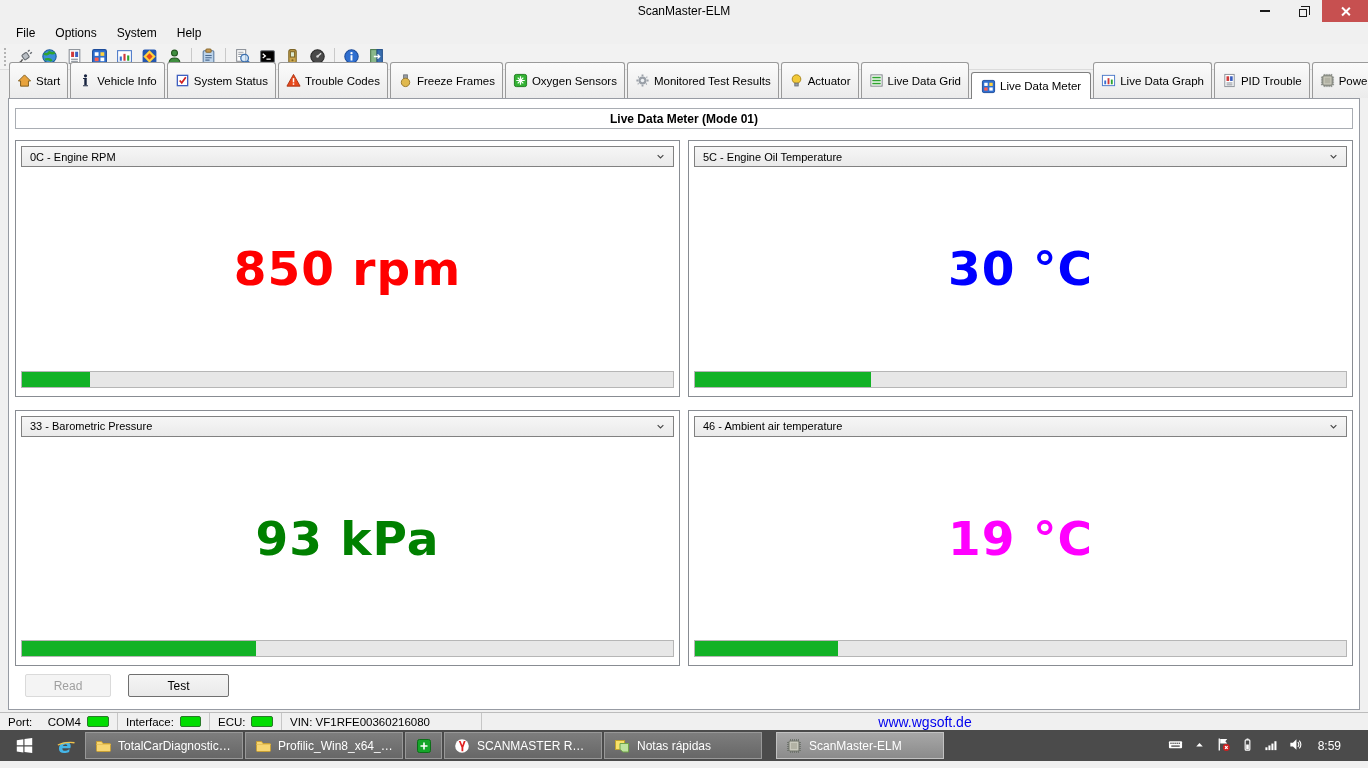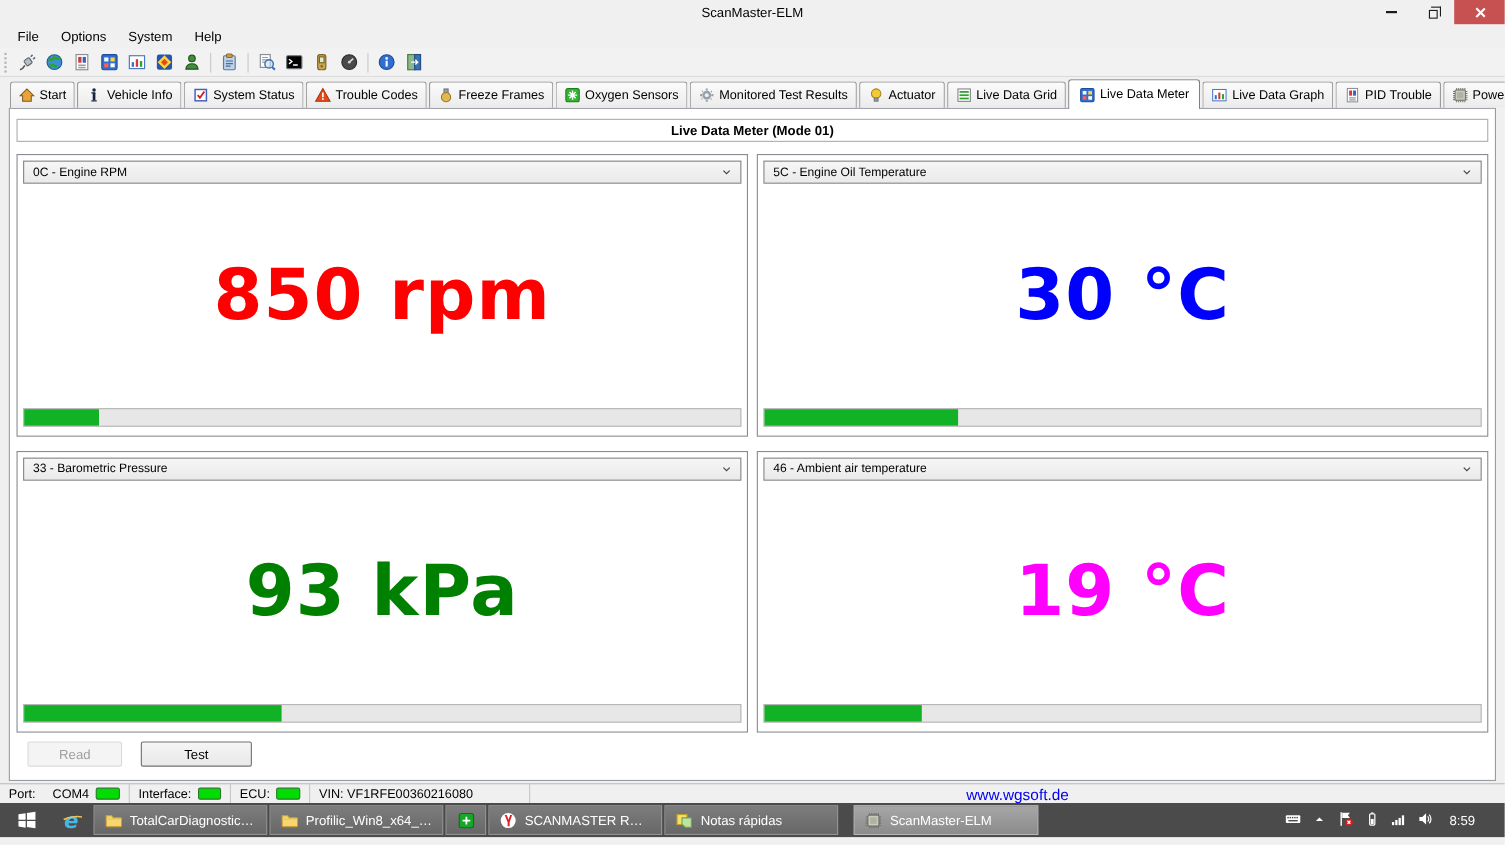--- a/index.html
+++ b/index.html
@@ -26,32 +26,32 @@
   .menu-item{display:flex;align-items:center;padding:0 10px;font-size:12px}
   .toolbar{height:26px;display:flex;align-items:center;background:#f2f2f2;border-bottom:1px solid #dcdcdc;padding-left:2px}
   .grip{width:4px;height:18px;border-left:2px dotted #b3b3b3;margin:0 4px 0 2px}
   .tb-btn{width:25px;height:23px;display:flex;align-items:center;justify-content:center;border-radius:2px}
   .tb-sep{width:1px;height:18px;background:#c9c9c9;margin:0 4px}
   .icn{display:inline-flex;align-items:center;justify-content:center}
   .tb-btn .icn svg{width:17px;height:17px}
 
   
   .tabbar{height:28px;display:flex;align-items:flex-end;padding-left:9px;position:relative;z-index:2}
-  .tab{height:24px;display:flex;align-items:center;gap:4px;padding:0 7px;border:1px solid #9a9a9a;border-bottom:none;border-radius:3px 3px 0 0;background:linear-gradient(#fbfbfb,#ebebeb);margin-right:2px;font-size:11.5px;white-space:nowrap;cursor:default}
+  .tab{height:36px;display:flex;align-items:center;gap:4px;padding:0 7px;border:1px solid #9a9a9a;border-bottom:none;border-radius:3px 3px 0 0;background:linear-gradient(#fbfbfb,#ebebeb);margin-right:2px;font-size:11.5px;white-space:nowrap;cursor:default}
   .tab .icn svg{width:15px;height:15px}
   .tab.active{height:27px;background:#fff;border-color:#7f7f7f;margin-bottom:-1px;padding:0 9px;z-index:3}
 
   
   .content{position:relative;z-index:1;margin:0 8px;height:612px;background:#fff;border:1px solid #979ba3;display:flex;flex-direction:column}
   .content-title{margin:9px 6px 2px;height:21px;border:1px solid #a9adb3;display:flex;align-items:center;justify-content:center;font-weight:bold;font-size:12px}
   .meter-grid{flex:1;display:grid;grid-template-columns:1fr 1fr;grid-template-rows:1fr 1fr;gap:13px 8px;margin:9px 6px 6px}
   .meter-panel{border:1px solid #888c92;display:flex;flex-direction:column;padding:5px 5px 8px;background:#fff}
   .pid-select{height:21px;border:1px solid #818181;background:linear-gradient(#f6f6f6,#eaeaea);display:flex;align-items:center;justify-content:space-between;padding:0 6px 0 8px;font-size:11px;cursor:default}
   .chevron svg{width:13px;height:13px;display:block}
-  .meter-value{flex:1;display:flex;align-items:center;justify-content:center;font-family:"DejaVu Sans",sans-serif;font-weight:bold;font-size:64px;letter-spacing:1px}
+  .meter-value{flex:1;display:flex;align-items:center;justify-content:center;font-family:"DejaVu Sans",sans-serif;font-weight:bold;font-size:47px;letter-spacing:1px}
   .meter-bar{height:17px;border:1px solid #b6b6b6;background:#e7e7e7}
   .meter-bar-fill{height:100%}
   .buttons-row{display:flex;gap:17px;margin:2px 0 12px 16px}
   .btn{height:23px;display:flex;align-items:center;justify-content:center;font-size:12px;border-radius:2px}
   .btn-read{width:86px;color:#9f9f9f;background:#f4f4f4;border:1px solid #dadada}
   .btn-stop{width:101px;background:linear-gradient(#f5f5f5,#e9e9e9);border:1px solid #6f6f6f}
 
   
   .statusbar{height:18px;margin-top:2px;background:#f0f0f0;border-top:1px solid #bcbcbc;display:flex;align-items:stretch;font-size:11.5px}
   .sb-sec{display:flex;align-items:center;padding:0 8px;border-right:1px solid #c6c6c6}

